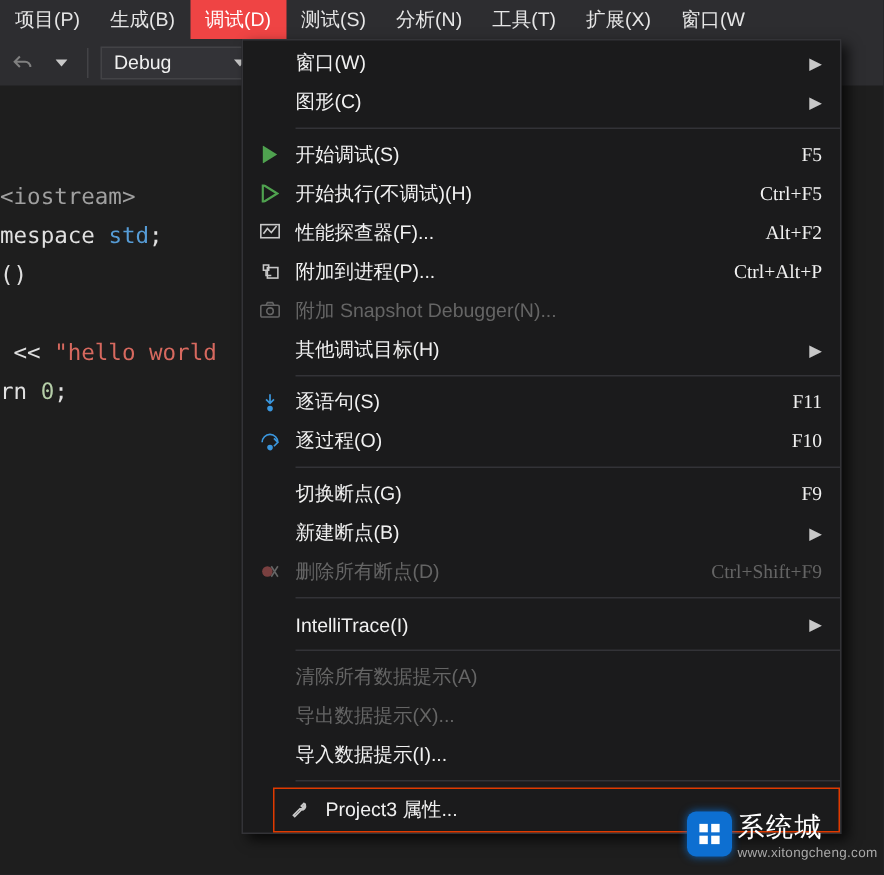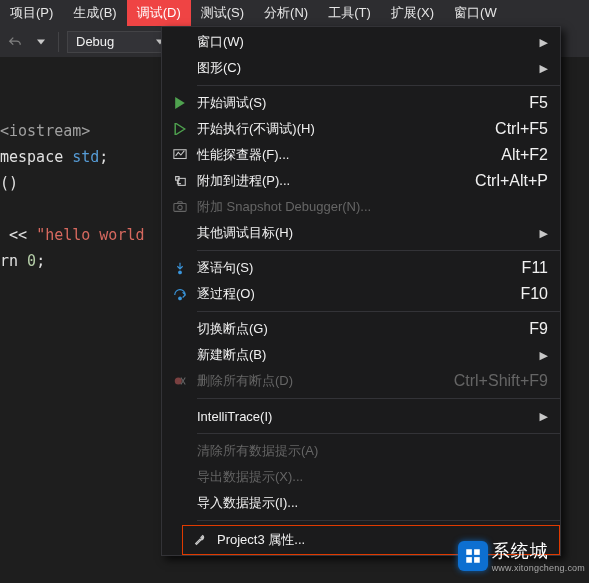--- a/index.html
+++ b/index.html
@@ -95,21 +95,22 @@
     display: flex; align-items: center; justify-content: center;
     color: #c8c8c8;
   }
   .dd-row .label {
     flex: 1;
     color: #f1f1f1;
   }
   .dd-row .shortcut {
     color: #f1f1f1;
     padding-left: 10px;
-    font-size: 16px;
+    font-size: 13px;
+    font-family: Liberation Serif, serif;
   }
   .dd-row.disabled .label,
   .dd-row.disabled .shortcut,
   .dd-row.disabled .iconcell svg,
   .dd-row.disabled .iconcell {
     color: #656565;
   }
   .dd-row.disabled .label { color: #656565; }
   .dd-sep {
     height: 1px;

